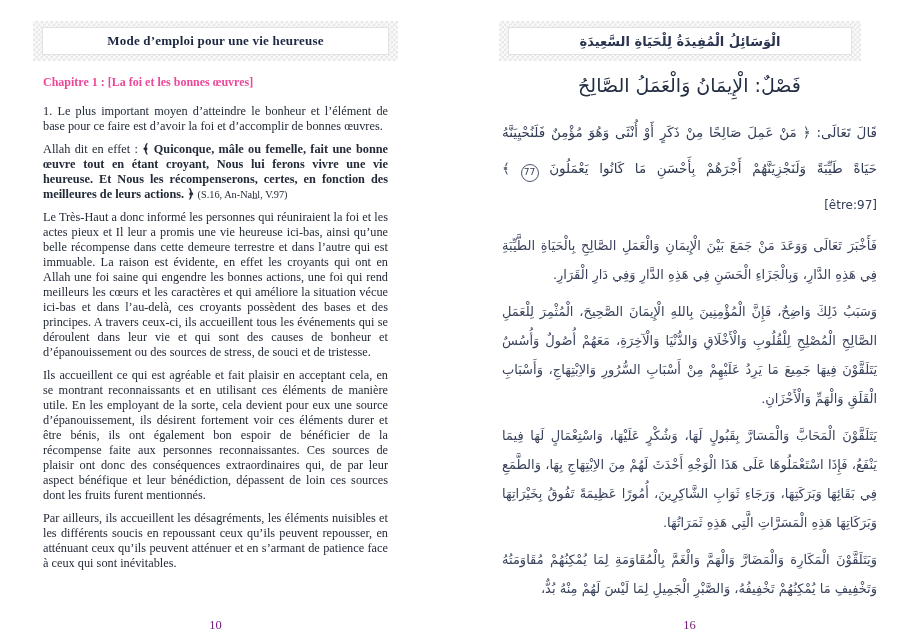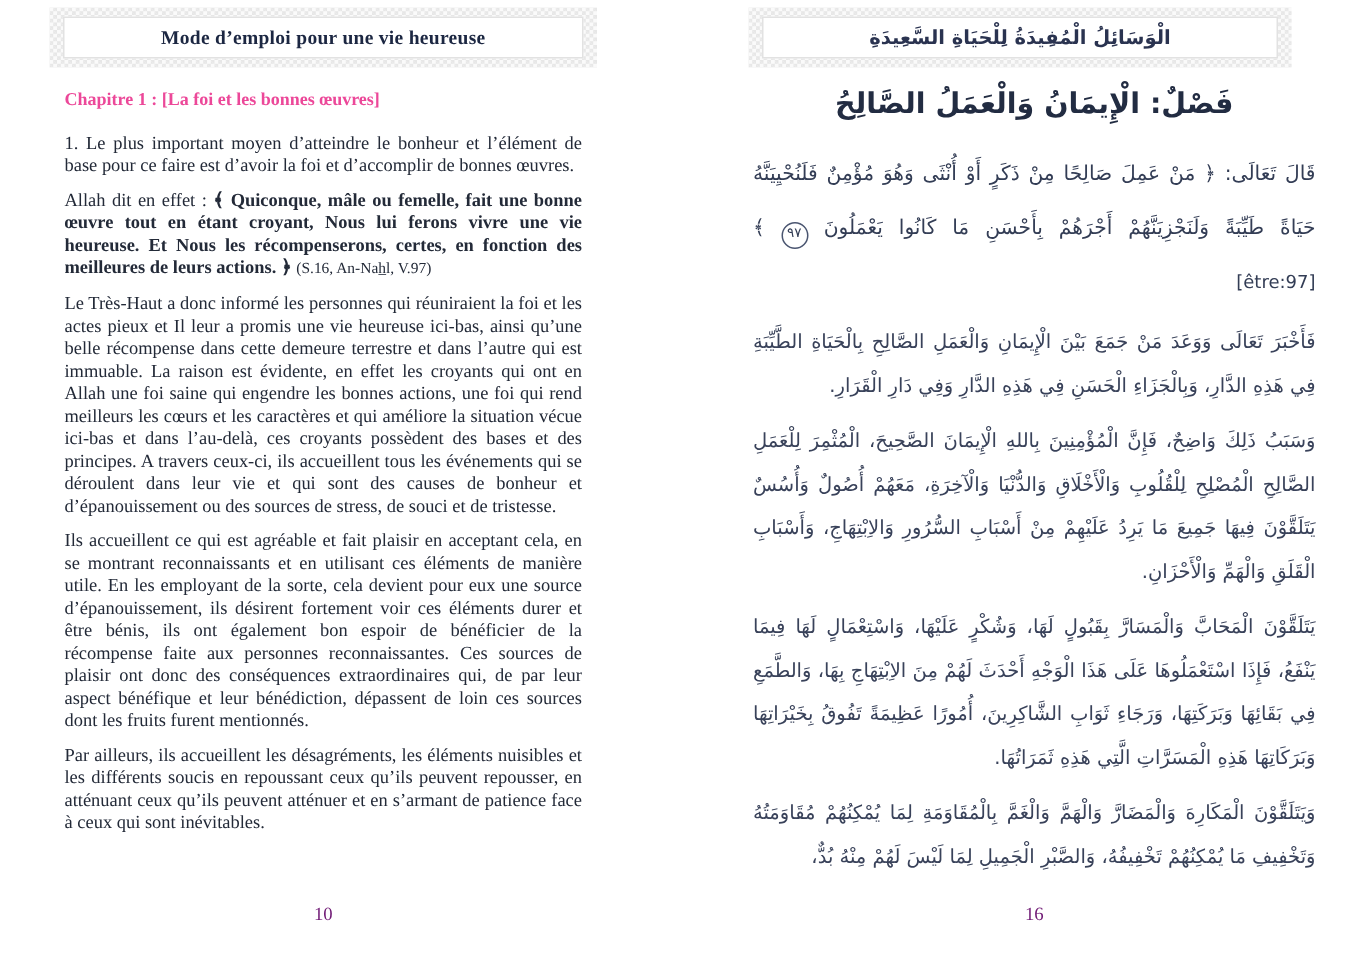--- a/index.html
+++ b/index.html
@@ -3,21 +3,21 @@
 <meta charset="utf-8">
 <style>
   html, body { margin: 0; padding: 0; }
   body {
     width: 898px; height: 638px;
     background: #ffffff;
     position: relative;
     overflow: hidden;
     font-family: "Liberation Serif", serif;
   }
-  .page { position: absolute; top: 0; height: 502px; }
+  .page { position: absolute; top: 16px; height: 502px; }
   #left-page  { left: 43px;  width: 345px; }
   #right-page { left: 502px; width: 375px; direction: rtl; }
 
   
   .band {
     position: relative;
     margin-top: 5px;
     height: 40px;
     background-color: #fafafa;
     background-image:
@@ -54,21 +54,21 @@
   }
   .fr-para.first { margin-top: 12px; }
   .fr-quote { font-weight: bold; }
   .fr-ornate { font-family: "Liberation Serif", "DejaVu Sans", serif; font-weight: bold; }
   .fr-citation { font-size: 10.3px; }
 
   
   .ar { font-family: "DejaVu Sans", sans-serif; }
   .ar-heading {
     margin: 8px 0 0; text-align: center;
-    font-size: 19px; line-height: 32px; font-weight: bold; color: #222c42;
+    font-size: 19px; line-height: 32px; font-weight: normal; color: #222c42;
   }
   .ar-item {
     margin: 7px 0 0; font-size: 13px; line-height: 22px;
     text-align: right; color: #39425a;
   }
   .ar-item-num { font-weight: bold; }
   .ar-verse {
     margin: 13px 0 0; font-size: 13.5px; line-height: 36px;
     text-align: justify; color: #333d55;
   }
@@ -119,21 +119,21 @@
 
   <div class="band">
     <div class="band-inner">
       <span class="band-title-ar">الْوَسَائِلُ الْمُفِيدَةُ لِلْحَيَاةِ السَّعِيدَةِ</span>
     </div>
   </div>
 
   <div class="ar-heading">فَصْلٌ: الْإِيمَانُ وَالْعَمَلُ الصَّالِحُ</div>
 
 
-  <p class="ar-verse"><span>قَالَ تَعَالَى: ﴿ </span><span>مَنْ عَمِلَ صَالِحًا مِنْ ذَكَرٍ أَوْ أُنْثَى وَهُوَ مُؤْمِنٌ فَلَنُحْيِيَنَّهُ حَيَاةً طَيِّبَةً وَلَنَجْزِيَنَّهُمْ أَجْرَهُمْ بِأَحْسَنِ مَا كَانُوا يَعْمَلُونَ </span><span class="ayah-circle">٩٧</span><span> ﴾ </span><span class="ar-verse-ref">[être:97]</span></p>
+  <p class="ar-verse"><span>قَالَ تَعَالَى: ﴿ </span><span>مَنْ عَمِلَ صَالِحًا مِنْ ذَكَرٍ أَوْ أُنْثَى وَهُوَ مُؤْمِنٌ فَلَنُحْيِيَنَّهُ حَيَاةً طَيِّبَةً وَلَنَجْزِيَنَّهُمْ أَجْرَهُمْ بِأَحْسَنِ مَا كَانُوا يَعْمَلُونَ </span><span class="ayah-circle">77</span><span> ﴾ </span><span class="ar-verse-ref">[être:97]</span></p>
 
   <p class="ar-para">فَأَخْبَرَ تَعَالَى وَوَعَدَ مَنْ جَمَعَ بَيْنَ الْإِيمَانِ وَالْعَمَلِ الصَّالِحِ بِالْحَيَاةِ الطَّيِّبَةِ فِي هَذِهِ الدَّارِ، وَبِالْجَزَاءِ الْحَسَنِ فِي هَذِهِ الدَّارِ وَفِي دَارِ الْقَرَارِ.</p>
 
   <p class="ar-para">وَسَبَبُ ذَلِكَ وَاضِحٌ، فَإِنَّ الْمُؤْمِنِينَ بِاللهِ الْإِيمَانَ الصَّحِيحَ، الْمُثْمِرَ لِلْعَمَلِ الصَّالِحِ الْمُصْلِحِ لِلْقُلُوبِ وَالْأَخْلَاقِ وَالدُّنْيَا وَالْآخِرَةِ، مَعَهُمْ أُصُولٌ وَأُسُسٌ يَتَلَقَّوْنَ فِيهَا جَمِيعَ مَا يَرِدُ عَلَيْهِمْ مِنْ أَسْبَابِ السُّرُورِ وَالاِبْتِهَاجِ، وَأَسْبَابِ الْقَلَقِ وَالْهَمِّ وَالْأَحْزَانِ.</p>
 
   <p class="ar-para">يَتَلَقَّوْنَ الْمَحَابَّ وَالْمَسَارَّ بِقَبُولٍ لَهَا، وَشُكْرٍ عَلَيْهَا، وَاسْتِعْمَالٍ لَهَا فِيمَا يَنْفَعُ، فَإِذَا اسْتَعْمَلُوهَا عَلَى هَذَا الْوَجْهِ أَحْدَثَ لَهُمْ مِنَ الاِبْتِهَاجِ بِهَا، وَالطَّمَعِ فِي بَقَائِهَا وَبَرَكَتِهَا، وَرَجَاءِ ثَوَابِ الشَّاكِرِينَ، أُمُورًا عَظِيمَةً تَفُوقُ بِخَيْرَاتِهَا وَبَرَكَاتِهَا هَذِهِ الْمَسَرَّاتِ الَّتِي هَذِهِ ثَمَرَاتُهَا.</p>
 
   <p class="ar-para">وَيَتَلَقَّوْنَ الْمَكَارِهَ وَالْمَضَارَّ وَالْهَمَّ وَالْغَمَّ بِالْمُقَاوَمَةِ لِمَا يُمْكِنُهُمْ مُقَاوَمَتُهُ وَتَخْفِيفِ مَا يُمْكِنُهُمْ تَخْفِيفُهُ، وَالصَّبْرِ الْجَمِيلِ لِمَا لَيْسَ لَهُمْ مِنْهُ بُدٌّ،</p>
 
   <div class="page-num">16</div>

